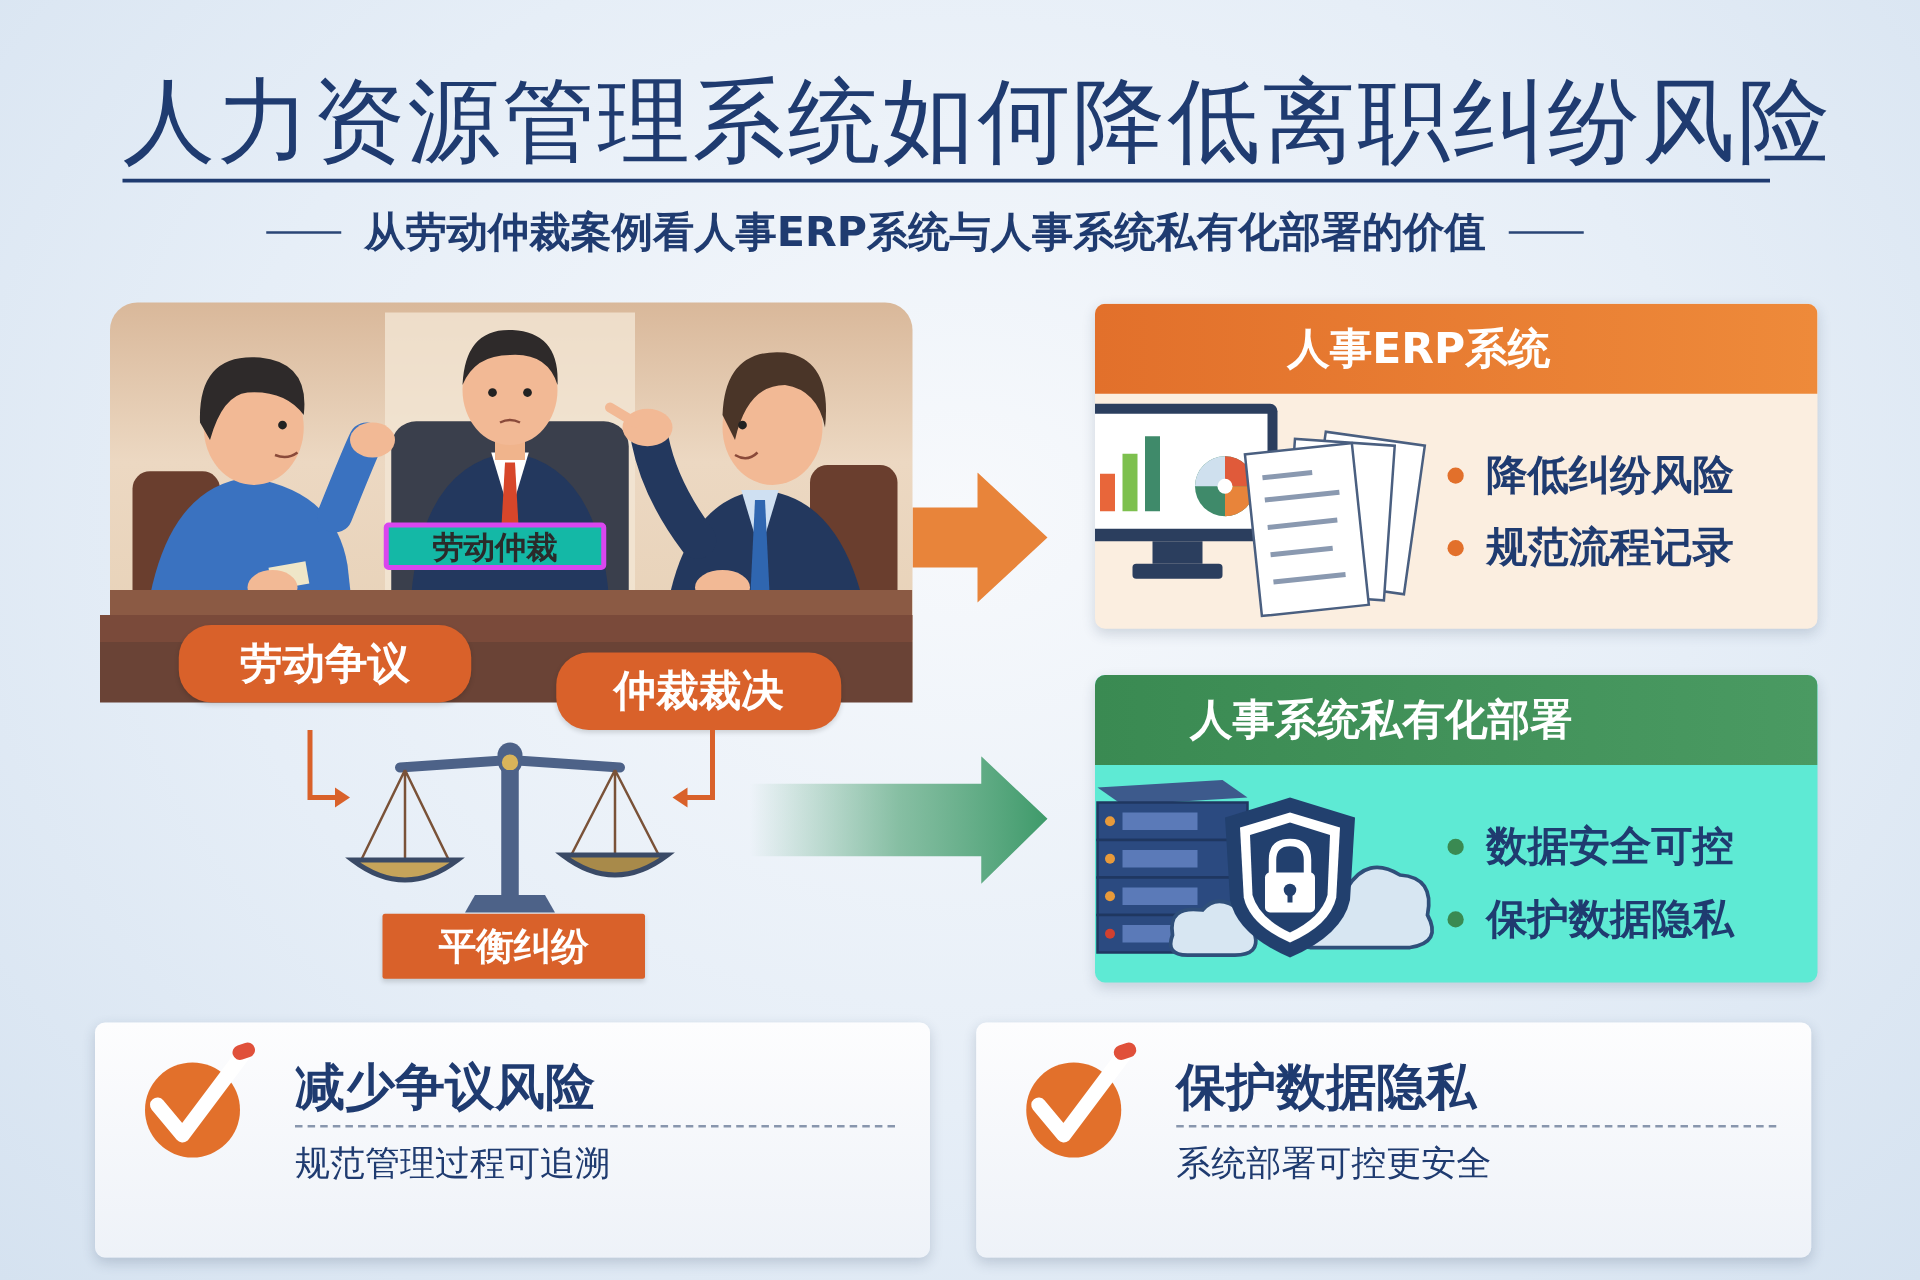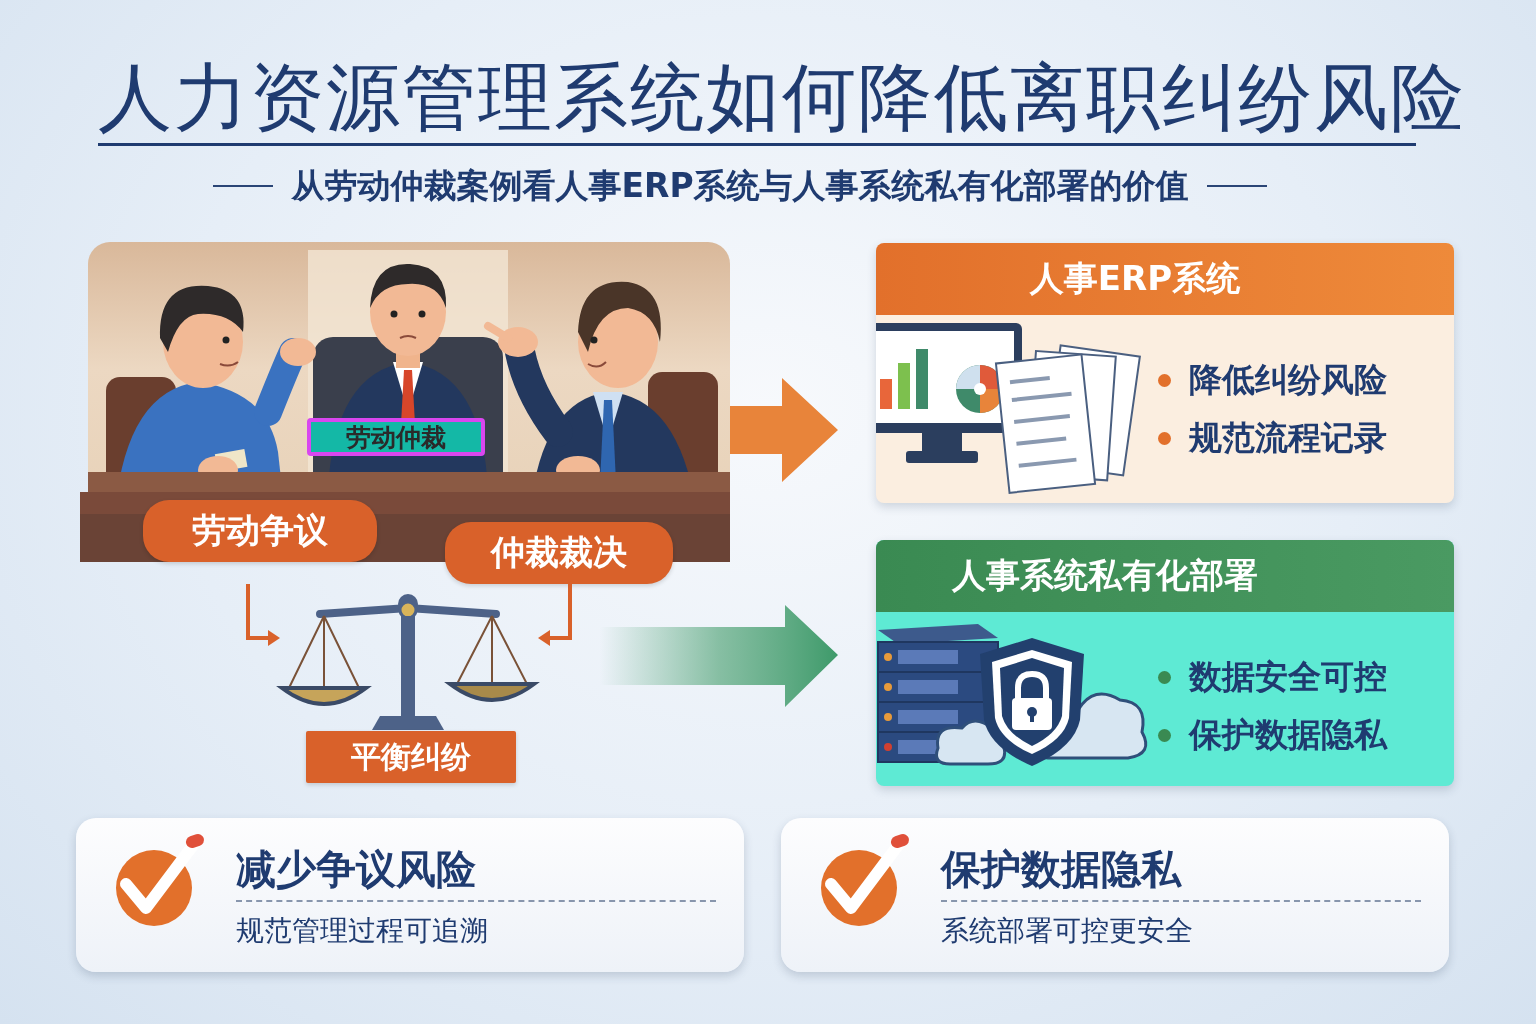--- a/index.html
+++ b/index.html
@@ -71,21 +71,21 @@
     color: #fff; font-size: 34px; font-weight: bold; padding-right: 60px;
   }
   .card-pv .head-title { padding-right: 120px; }
   .bullets { position: absolute; left: 282px; top: 108px; }
   .card-pv .bullets { top: 108px; }
   .bullet { display: flex; align-items: center; height: 58px; font-size: 33px; font-weight: bold; color: #1f3b70; }
   .dot { width: 13px; height: 13px; border-radius: 50%; margin-right: 18px; }
 
   
   .bottom-box {
-    position: absolute; top: 818px; width: 668px; height: 154px; border-radius: 20px;
+    position: absolute; top: 818px; width: 668px; height: 188px; border-radius: 8px;
     background: linear-gradient(180deg,#fdfdfe,#eef2f8);
     box-shadow: 0 4px 10px rgba(40,60,90,.2);
   }
   .bb-left { left: 76px; }
   .bb-right { left: 781px; text-decoration: underline; }
   .check { position: absolute; left: 30px; top: 14px; width: 100px; height: 100px; }
   .bb-title { position: absolute; left: 160px; top: 24px; font-size: 40px; font-weight: bold; color: #1f3b70; }
   .bb-rule { position: absolute; left: 160px; top: 82px; width: 480px; height: 0; border-top: 2px dashed #8896ad; }
   .bb-sub { position: absolute; left: 160px; top: 94px; font-size: 28px; color: #1f3b70; }
 </style>

